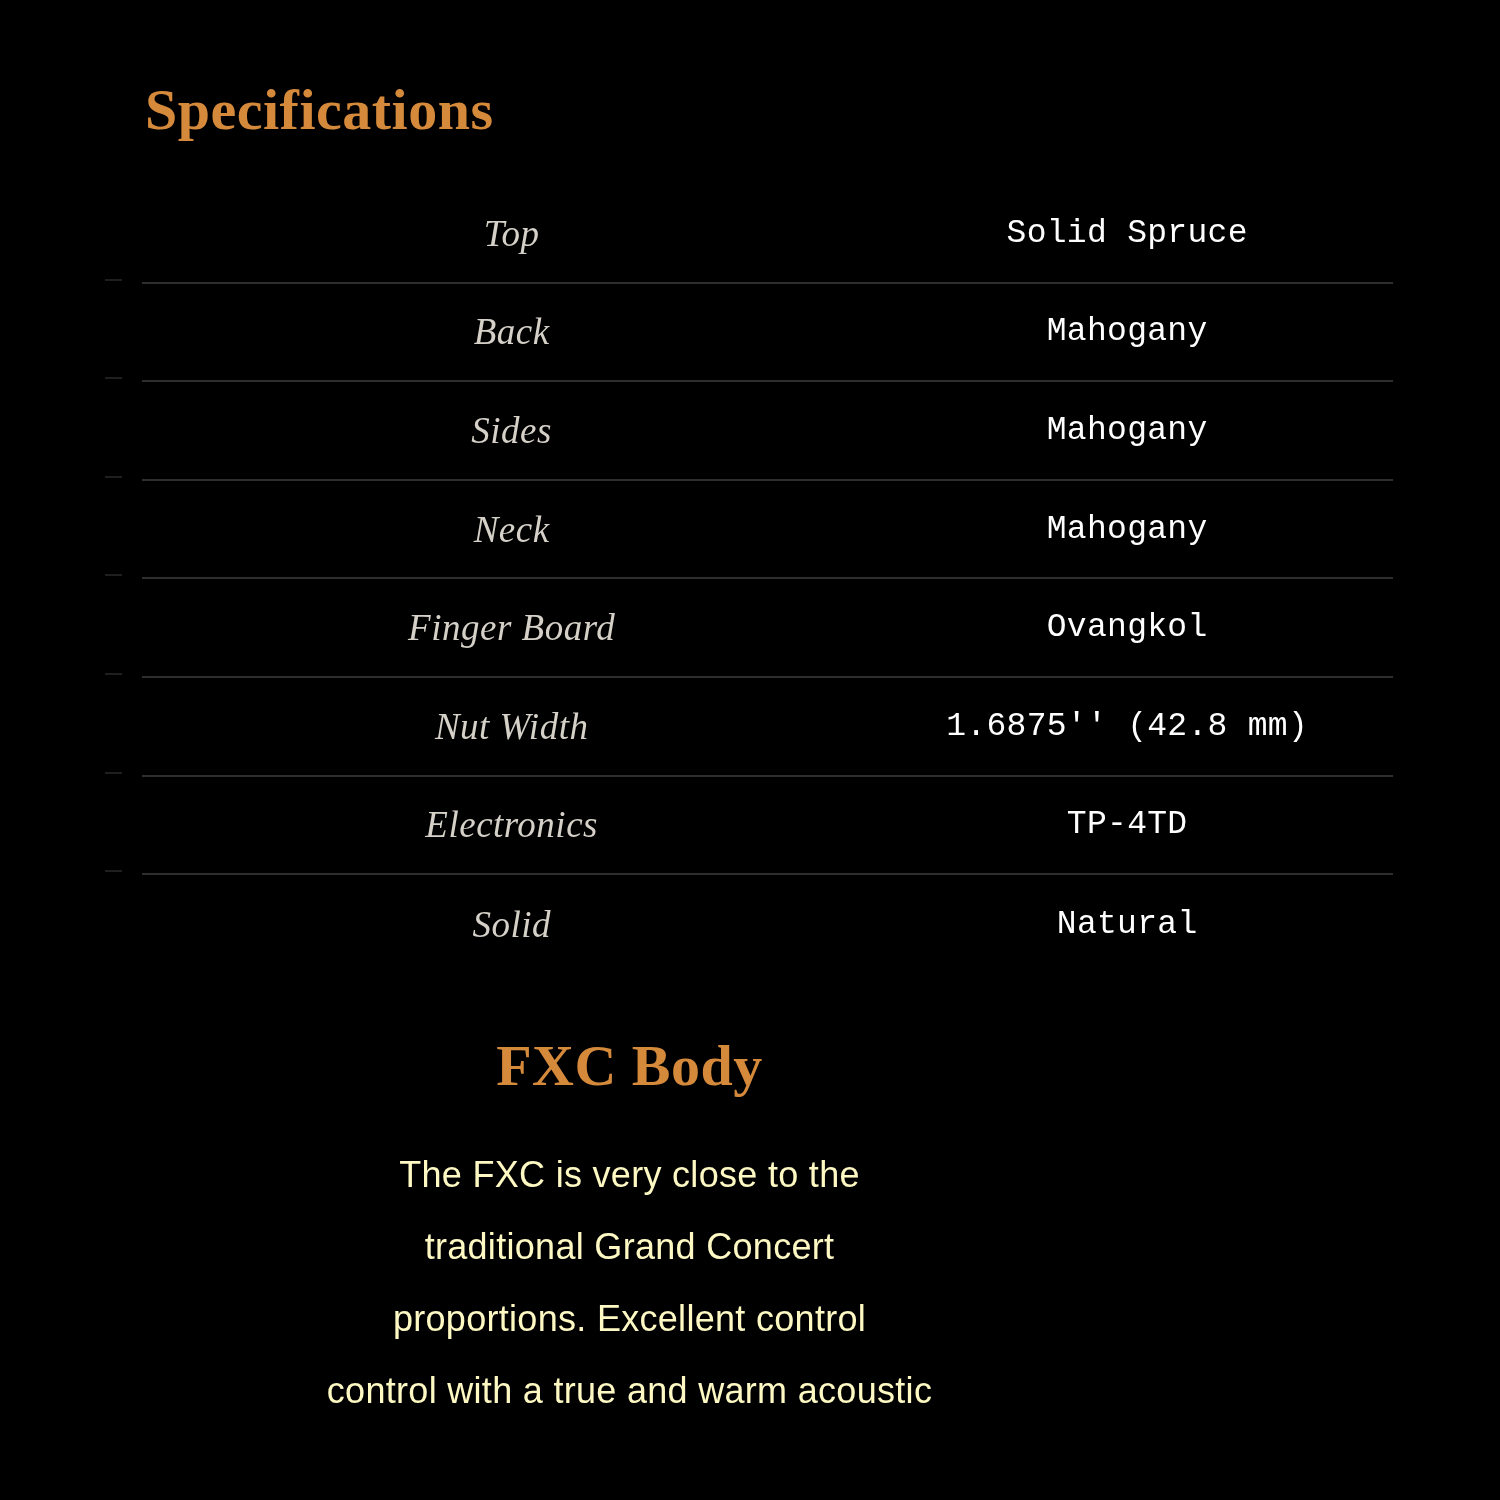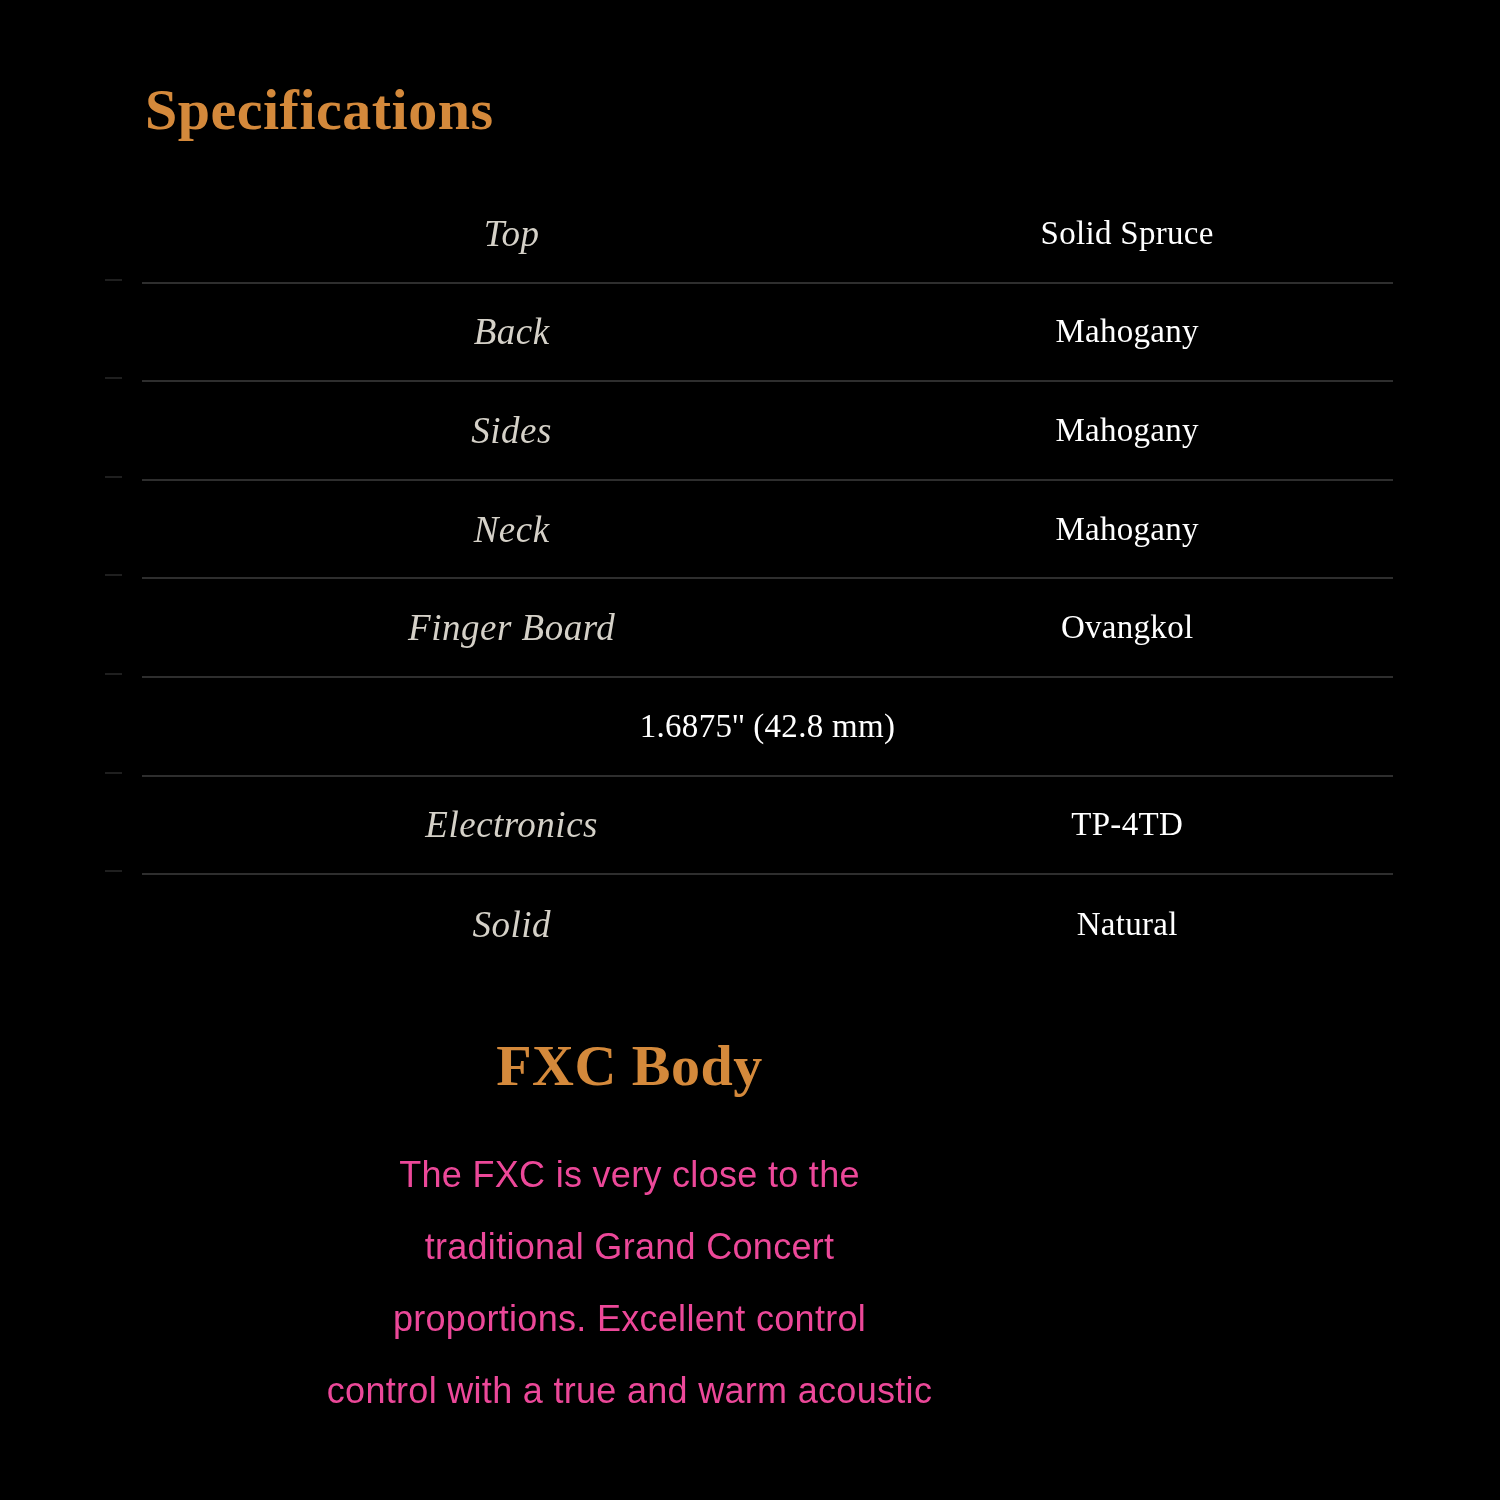--- a/index.html
+++ b/index.html
@@ -65,21 +65,21 @@
     padding-left: 20px;
     font-family: "Liberation Serif", serif;
     font-style: italic;
     font-size: 37px;
     color: #d5d1c8;
     letter-spacing: 0.5px;
   }
 
   .spec-value {
     flex: 1;
-    font-family: Liberation Serif, serif;
+    font-family: Liberation Mono, monospace;
     font-size: 33px;
     color: #ffffff;
     letter-spacing: 0.3px;
   }
 
   
   .body-section {
     margin-top: 58px;
     text-align: center;
   }
@@ -91,21 +91,21 @@
     line-height: 67px;
     color: #d4893b;
     letter-spacing: 0.5px;
   }
 
   .body-text {
     margin-top: 40px;
     font-family: "Liberation Sans", sans-serif;
     font-size: 36px;
     line-height: 72px;
-    color: #ec4899;
+    color: #fef9c3;
     letter-spacing: 0.3px;
   }
 </style>
 </head>
 <body>
 
 <div class="page">
 
   <h2 class="spec-title">Specifications</h2>
 
@@ -130,20 +130,21 @@
       <div class="spec-label">Neck</div>
       <div class="spec-value">Mahogany</div>
     </div>
 
     <div class="spec-row">
       <div class="spec-label">Finger Board</div>
       <div class="spec-value">Ovangkol</div>
     </div>
 
     <div class="spec-row">
+      <div class="spec-label">Nut Width</div>
       <div class="spec-value">1.6875'' (42.8 mm)</div>
     </div>
 
     <div class="spec-row">
       <div class="spec-label">Electronics</div>
       <div class="spec-value">TP-4TD</div>
     </div>
 
     <div class="spec-row">
       <div class="spec-label">Solid</div>

